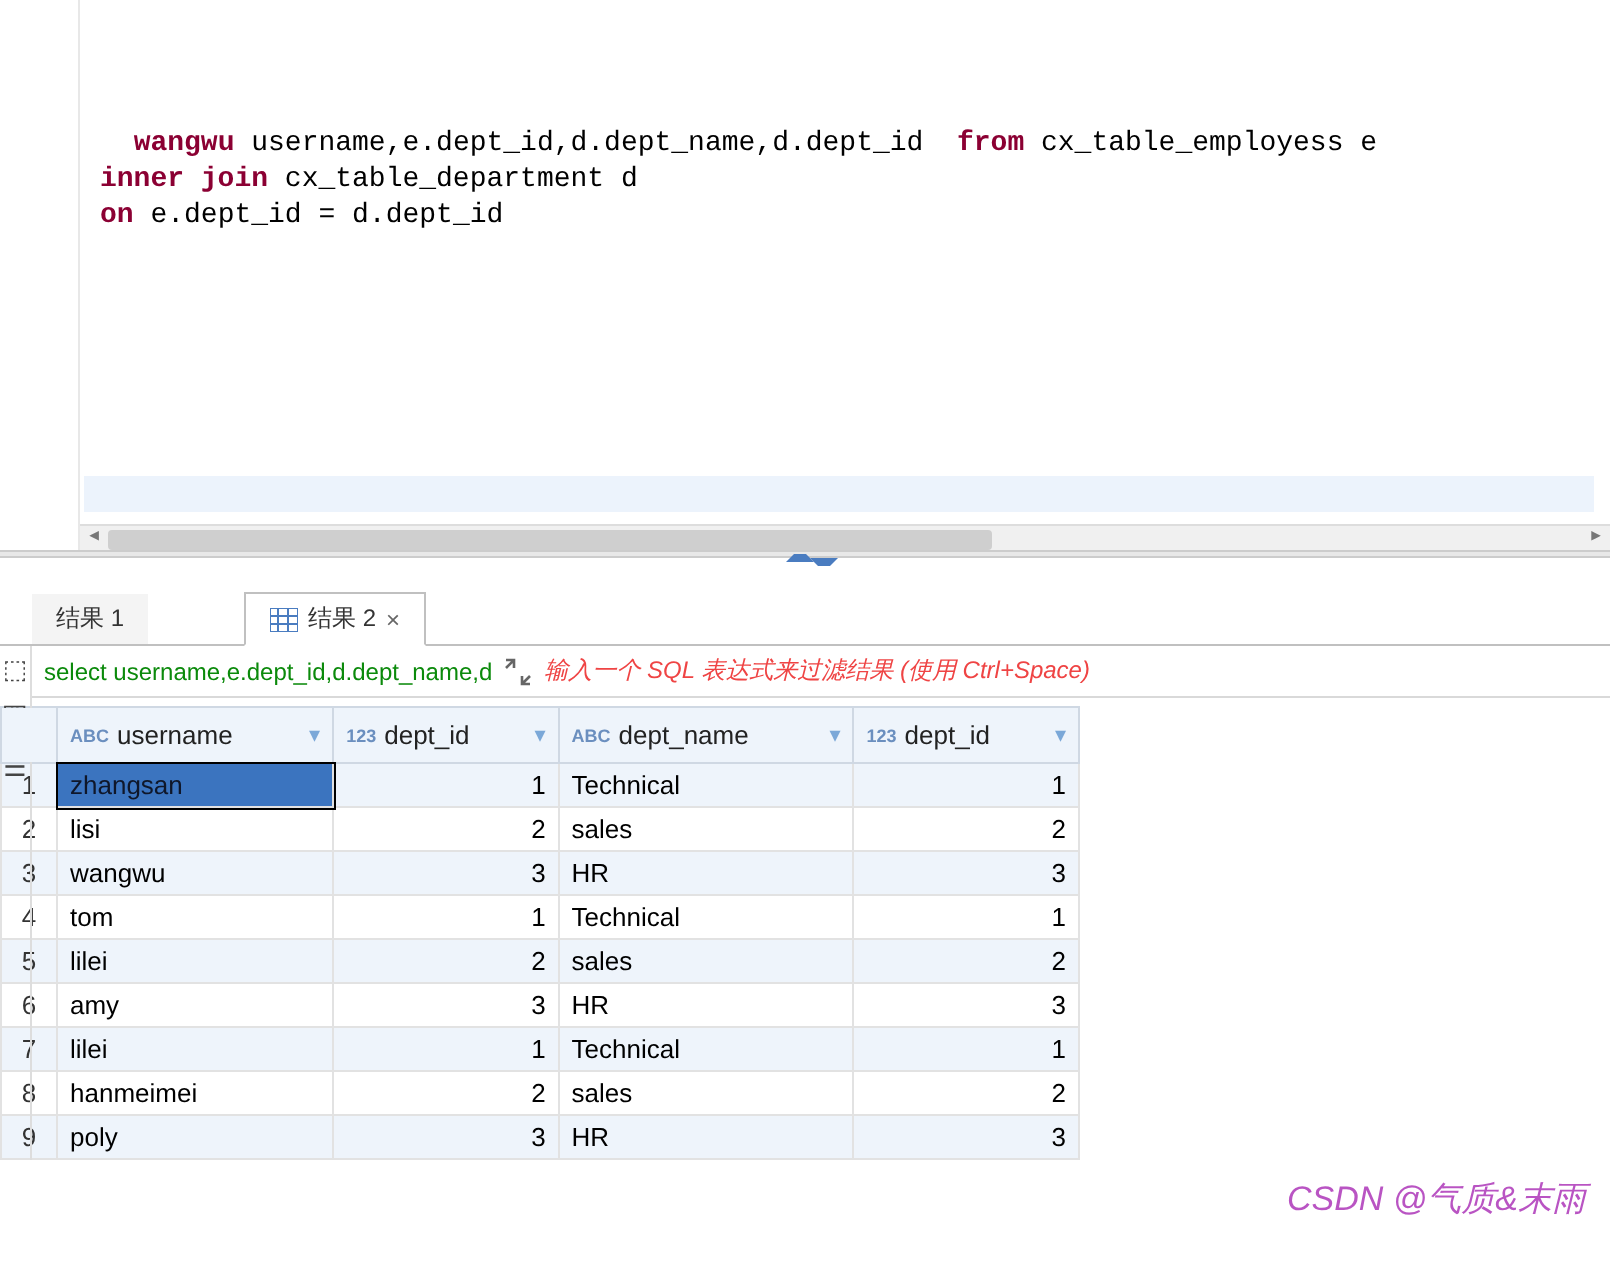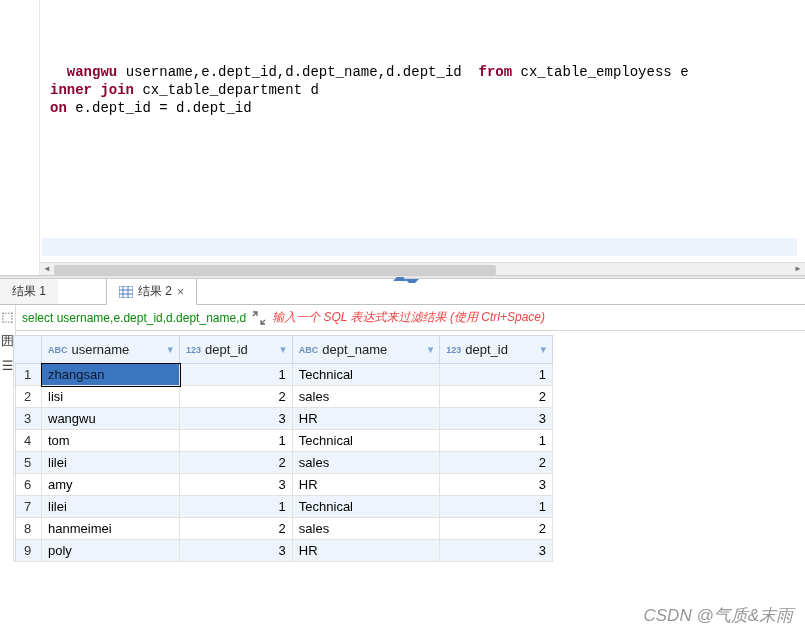--- a/index.html
+++ b/index.html
@@ -42,22 +42,22 @@
     top:-3px; width:100px; height:10px;
   }
   .handle::before, .handle::after {
     content:''; position:absolute; left:40px; width:6px; height:4px;
     border-left:4px solid transparent; border-right:4px solid transparent;
   }
   .handle::before { top:0; border-bottom:4px solid #4a7cc0; border-top:none; left:40px; }
   .handle::after { top:6px; border-top:4px solid #4a7cc0; border-bottom:none; left:52px; }
   .tabs {
     display:flex; align-items:flex-end;
-    height: 26px;
-    padding-left: 0;
+    height: 44px;
+    padding-left: 16px;
     border-bottom: 1px solid #c0c0c0;
     background:#fff;
   }
   .tab {
     padding: 4px 12px;
     font-size: 12px;
     color: #333;
     cursor: pointer;
     display:flex; align-items:center; gap:5px;
     background: #f4f4f4;
@@ -121,22 +121,22 @@
   }
   .left-tools {
     position:absolute;
     left:0; top:332px; bottom:0;
     width:16px;
     border-right:1px solid #ddd;
   }
   .left-tools div { font-size:13px; text-align:center; padding:4px 0; color:#444; }
   .watermark {
     position:absolute;
-    right:12px; bottom:8px;
-    color:#737373;
+    right:12px; bottom:24px;
+    color:#a21caf;
     font-size:17px;
     font-style:italic;
     opacity:0.75;
     pointer-events:none;
   }
   .scrollbar-h {
     height:14px;
     background:#f0f0f0;
     border-top:1px solid #ddd;
     position:absolute;
@@ -192,21 +192,21 @@
   </div>
 
   <div class="filter-row" style="margin-left:16px;">
     <span class="q-text">select username,e.dept_id,d.dept_name,d</span>
     <svg width="14" height="14" class="expand-icon" viewBox="0 0 14 14">
         <path d="M1 5 L5 1 M1 1 h4 v4 M13 9 L9 13 M13 13 h-4 v-4" stroke="#666" fill="none" stroke-width="1.3"></path>
       </svg>
     <span class="filter-placeholder">输入一个 SQL 表达式来过滤结果 (使用 Ctrl+Space)</span>
   </div>
 
-  <div class="grid-wrap" style="margin-left:13px; padding:4px 0 0 0;">
+  <div class="grid-wrap" style="margin-left:0; padding:4px 0 0 0;">
     <table class="grid">
       <thead>
         <tr>
           <th class="rowhead"></th>
           <th id="col0">
               <div class="hcell">
                 <span class="type-badge ">ABC</span>
                 <span>username</span>
                 <span class="filter-glyph">▾</span>
               </div>

